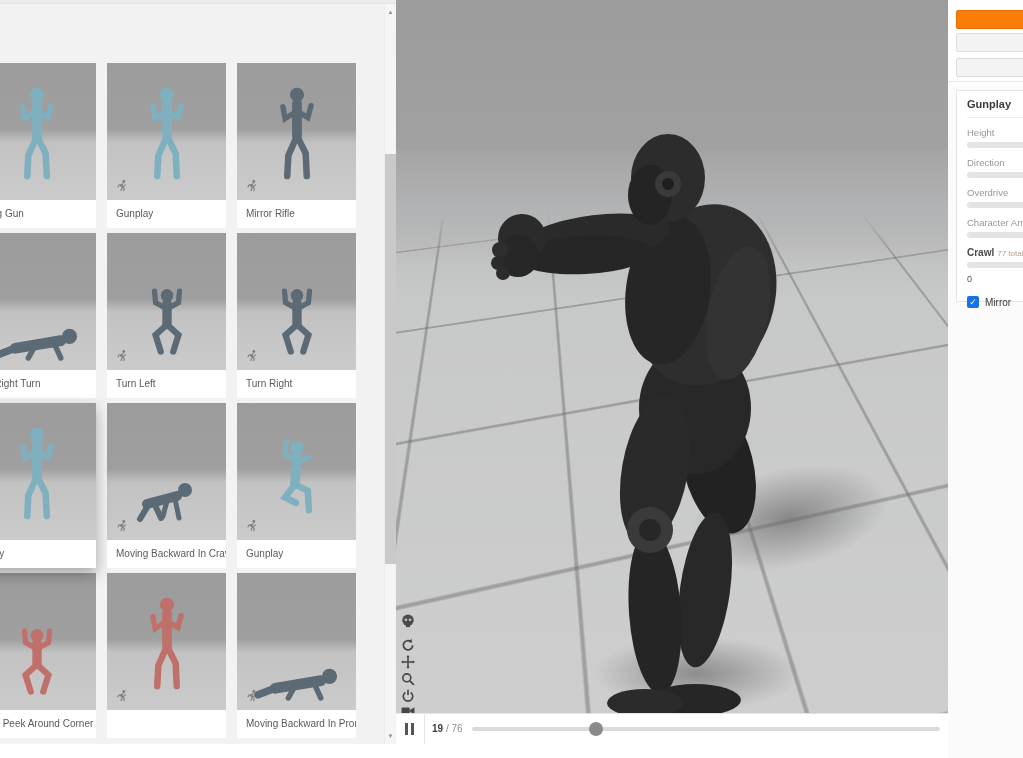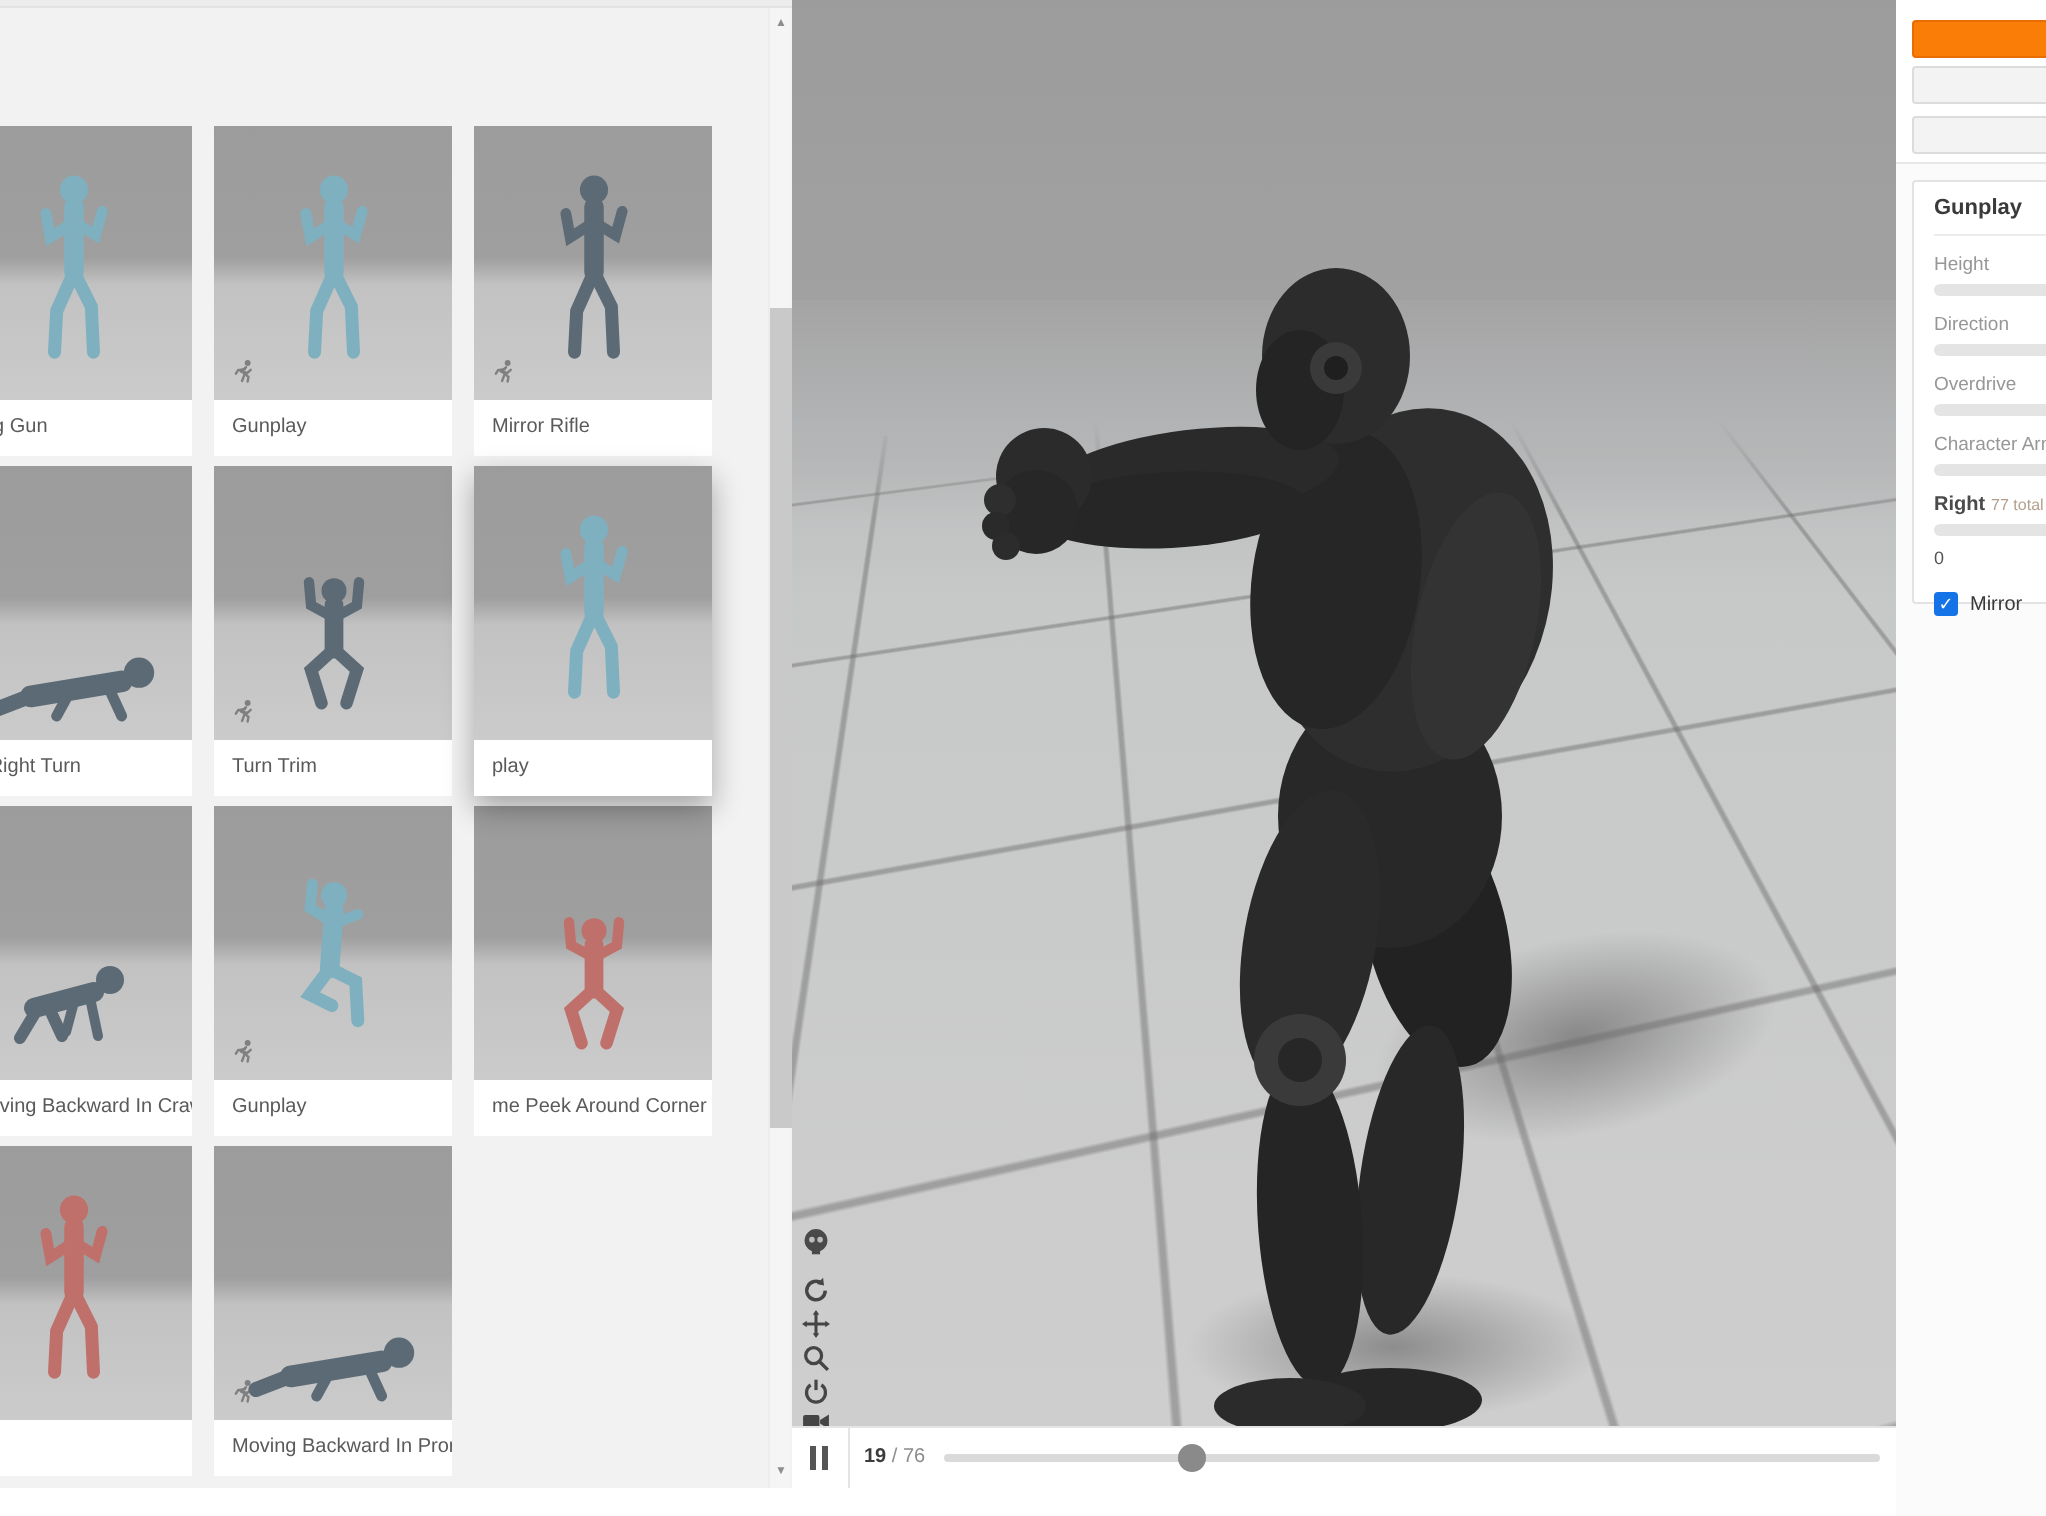--- a/index.html
+++ b/index.html
@@ -220,31 +220,42 @@
     <div class="card">
       <div class="thumb">
         <svg class="fig pose-prone" viewBox="0 0 96 96" style="color: rgb(91, 106, 116);">
               <use href="#fig-prone"></use>
             </svg>
 
       </div>
       <div class="card-label">e Right Turn</div>
     </div>
 
-
     <div class="card">
       <div class="thumb">
         <svg class="fig pose-crouch" viewBox="0 0 48 96" style="color: rgb(91, 106, 116);">
               <use href="#fig-crouch"></use>
             </svg>
         <svg class="run" viewBox="0 0 20 20">
               <use href="#run-glyph"></use>
             </svg>
       </div>
-      <div class="card-label">Turn Trim</div>
+      <div class="card-label">Turn Left</div>
+    </div>
+
+    <div class="card">
+      <div class="thumb">
+        <svg class="fig pose-crouch" viewBox="0 0 48 96" style="color: rgb(91, 106, 116);">
+              <use href="#fig-crouch"></use>
+            </svg>
+        <svg class="run" viewBox="0 0 20 20">
+              <use href="#run-glyph"></use>
+            </svg>
+      </div>
+      <div class="card-label">Turn Right</div>
     </div>
 
     <div class="card selected">
       <div class="thumb">
         <svg class="fig pose-stand" viewBox="0 0 48 96" style="color: rgb(127, 176, 192);">
               <use href="#fig-stand"></use>
             </svg>
 
       </div>
       <div class="card-label">play</div>
@@ -419,21 +430,21 @@
     <div class="ctl">
       <div class="ctl-label">Overdrive</div>
       <div class="ctl-track"></div>
     </div>
 
     <div class="ctl">
       <div class="ctl-label">Character Arm-Sp</div>
       <div class="ctl-track"></div>
     </div>
   </div>
-      <div class="trim-row"><b>Right</b><span class="trim-note">77 total Frame</span>
+      <div class="trim-row"><b>Crawl</b><span class="trim-note">77 total Frame</span>
       </div>
       <div class="trim-track"></div>
       <div class="trim-value">0</div>
       <div class="mirror-row">
         <div class="mirror-box" id="mirror-box" style="background: rgb(20, 115, 230);">✓</div>
         <div class="mirror-label">Mirror</div>
       </div>
     </div>
   </aside>
 

